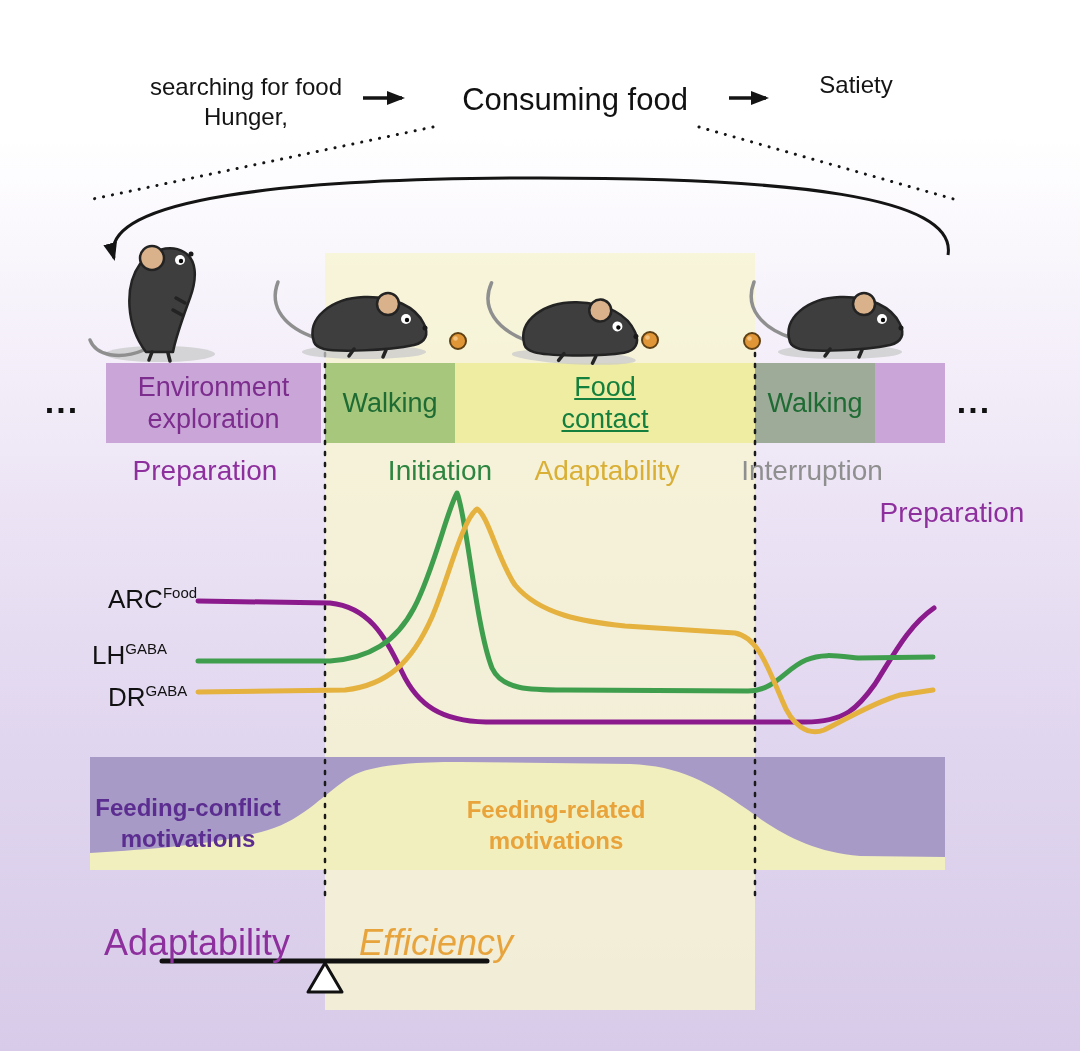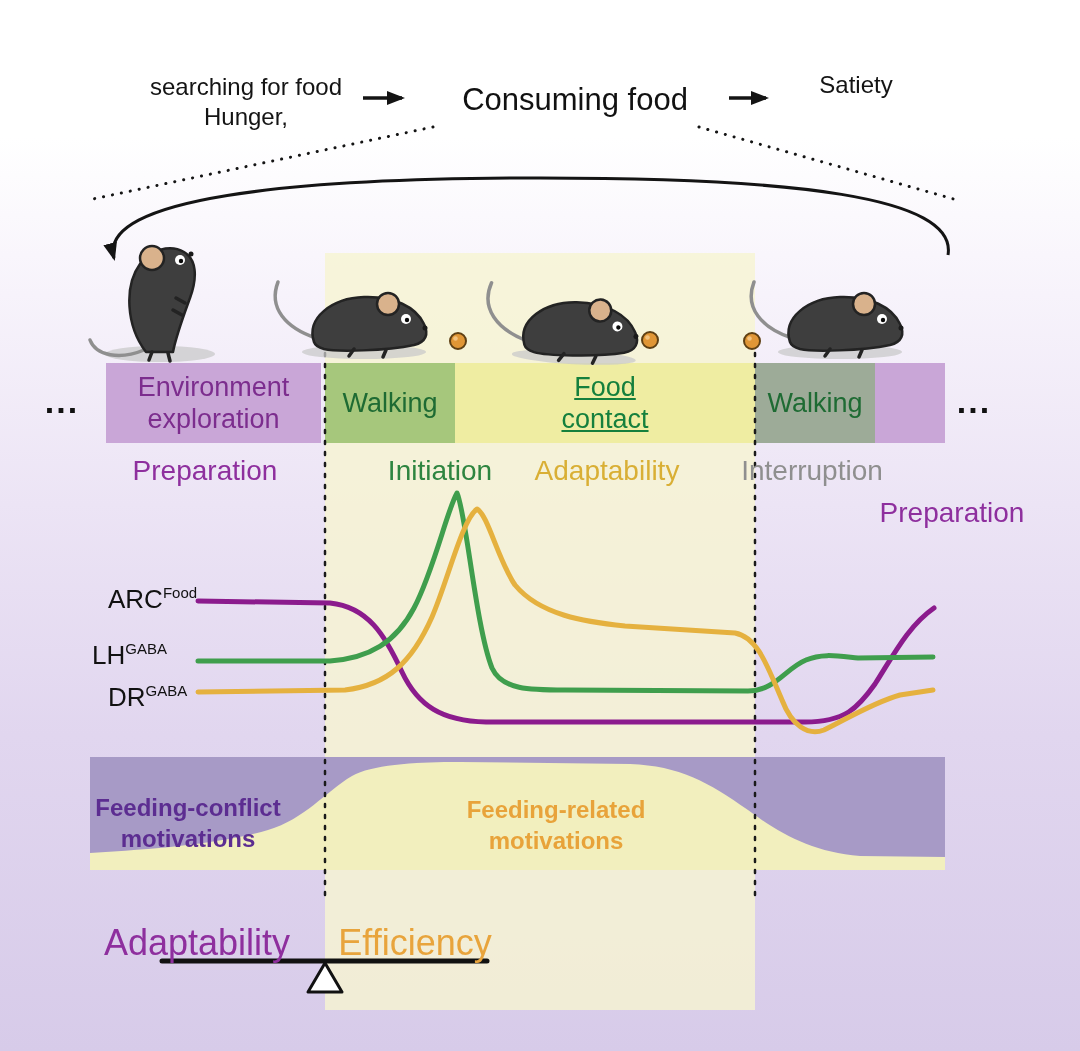--- a/index.html
+++ b/index.html
@@ -188,15 +188,15 @@
   <div class="abs ctr motiv motiv-conflict" style="left:188px; top:792px;">
     <div>Feeding-conflict</div>
     <div>motivations</div>
   </div>
   <div class="abs ctr motiv motiv-related" style="left:556px; top:794px;">
     <div>Feeding-related</div>
     <div>motivations</div>
   </div>
 
   <div class="abs ctr balance-label c-purple" style="left:197px; top:922px;">Adaptability</div>
-  <div class="abs ctr balance-label" style="left:415px; top:922px; color:#e8a43c;">Efficiency</div>
+  <div class="abs ctr balance-label" style="left:436px; top:922px; color:#e8a43c;font-style:italic;">Efficiency</div>
 
 </div>
 
 </body></html>

